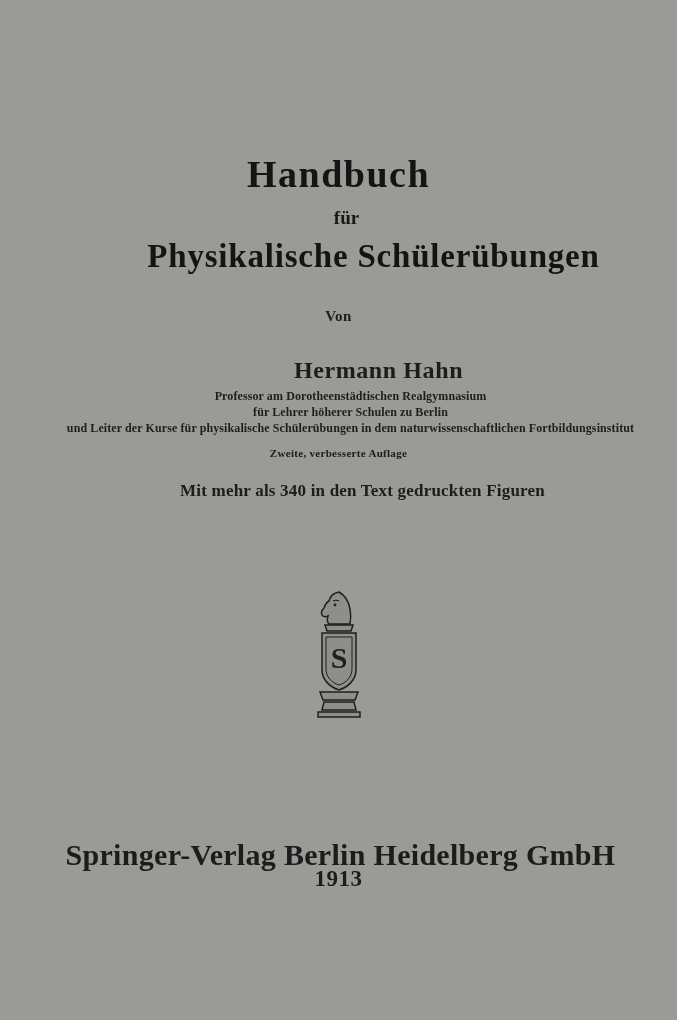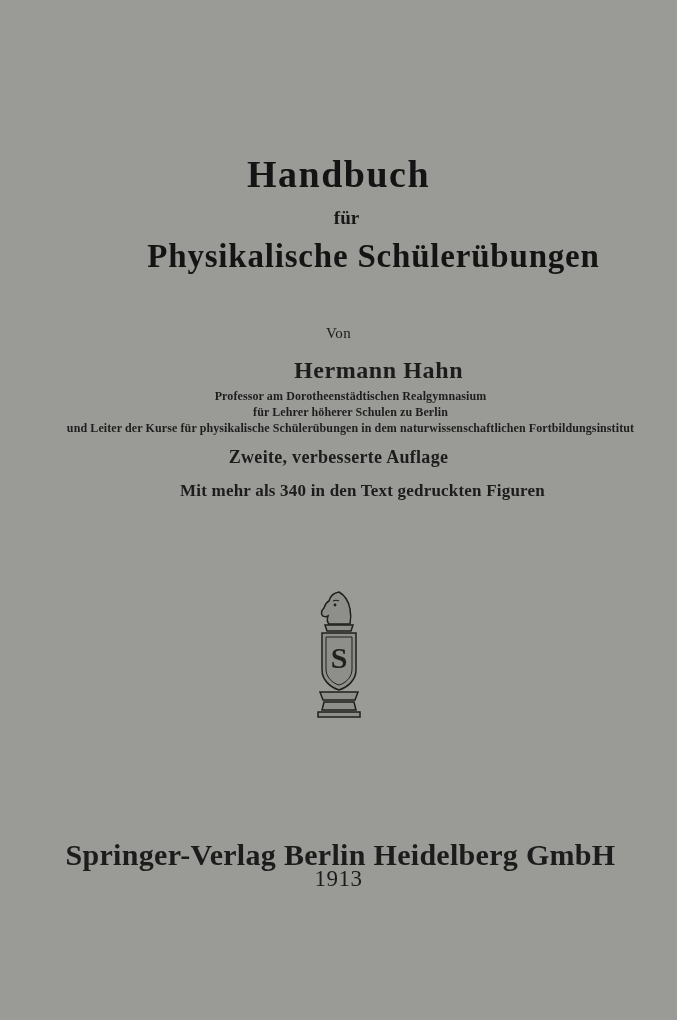--- a/index.html
+++ b/index.html
@@ -49,25 +49,25 @@
     left: 0;
     width: 677px;
     font-size: 33px;
     font-weight: bold;
     letter-spacing: 0.8px;
     color: #141414;
     margin-left: 35px;
   }
   .byline-von {
     position: absolute;
-    top: 325px;
+    top: 308px;
     left: 0;
     width: 677px;
     font-size: 15px;
-    font-weight: normal;
+    font-weight: bold;
     letter-spacing: 0.4px;
   }
   .author {
     position: absolute;
     top: 357px;
     left: 0;
     width: 677px;
     font-size: 24px;
     font-weight: bold;
     letter-spacing: 0.6px;
@@ -83,21 +83,21 @@
     line-height: 1.35;
     letter-spacing: 0.1px;
     color: #1e1e1e;
     margin-left: 12px;
   }
   .edition {
     position: absolute;
     top: 447px;
     left: 0;
     width: 677px;
-    font-size: 18px;
+    font-size: 11px;
     font-weight: bold;
     letter-spacing: 0.3px;
   }
   .figures {
     position: absolute;
     top: 481px;
     left: 0;
     width: 677px;
     font-size: 17px;
     font-weight: bold;
@@ -120,21 +120,21 @@
     font-size: 30px;
     font-weight: bold;
     letter-spacing: 0.3px;
   }
   .year {
     position: absolute;
     top: 866px;
     left: 0;
     width: 677px;
     font-size: 23px;
-    font-weight: normal;
+    font-weight: bold;
     letter-spacing: 0.5px;
   }
 </style>
 </head>
 <body>
 
 <div class="page">
 
   <div class="title-main center">Handbuch</div>
 

